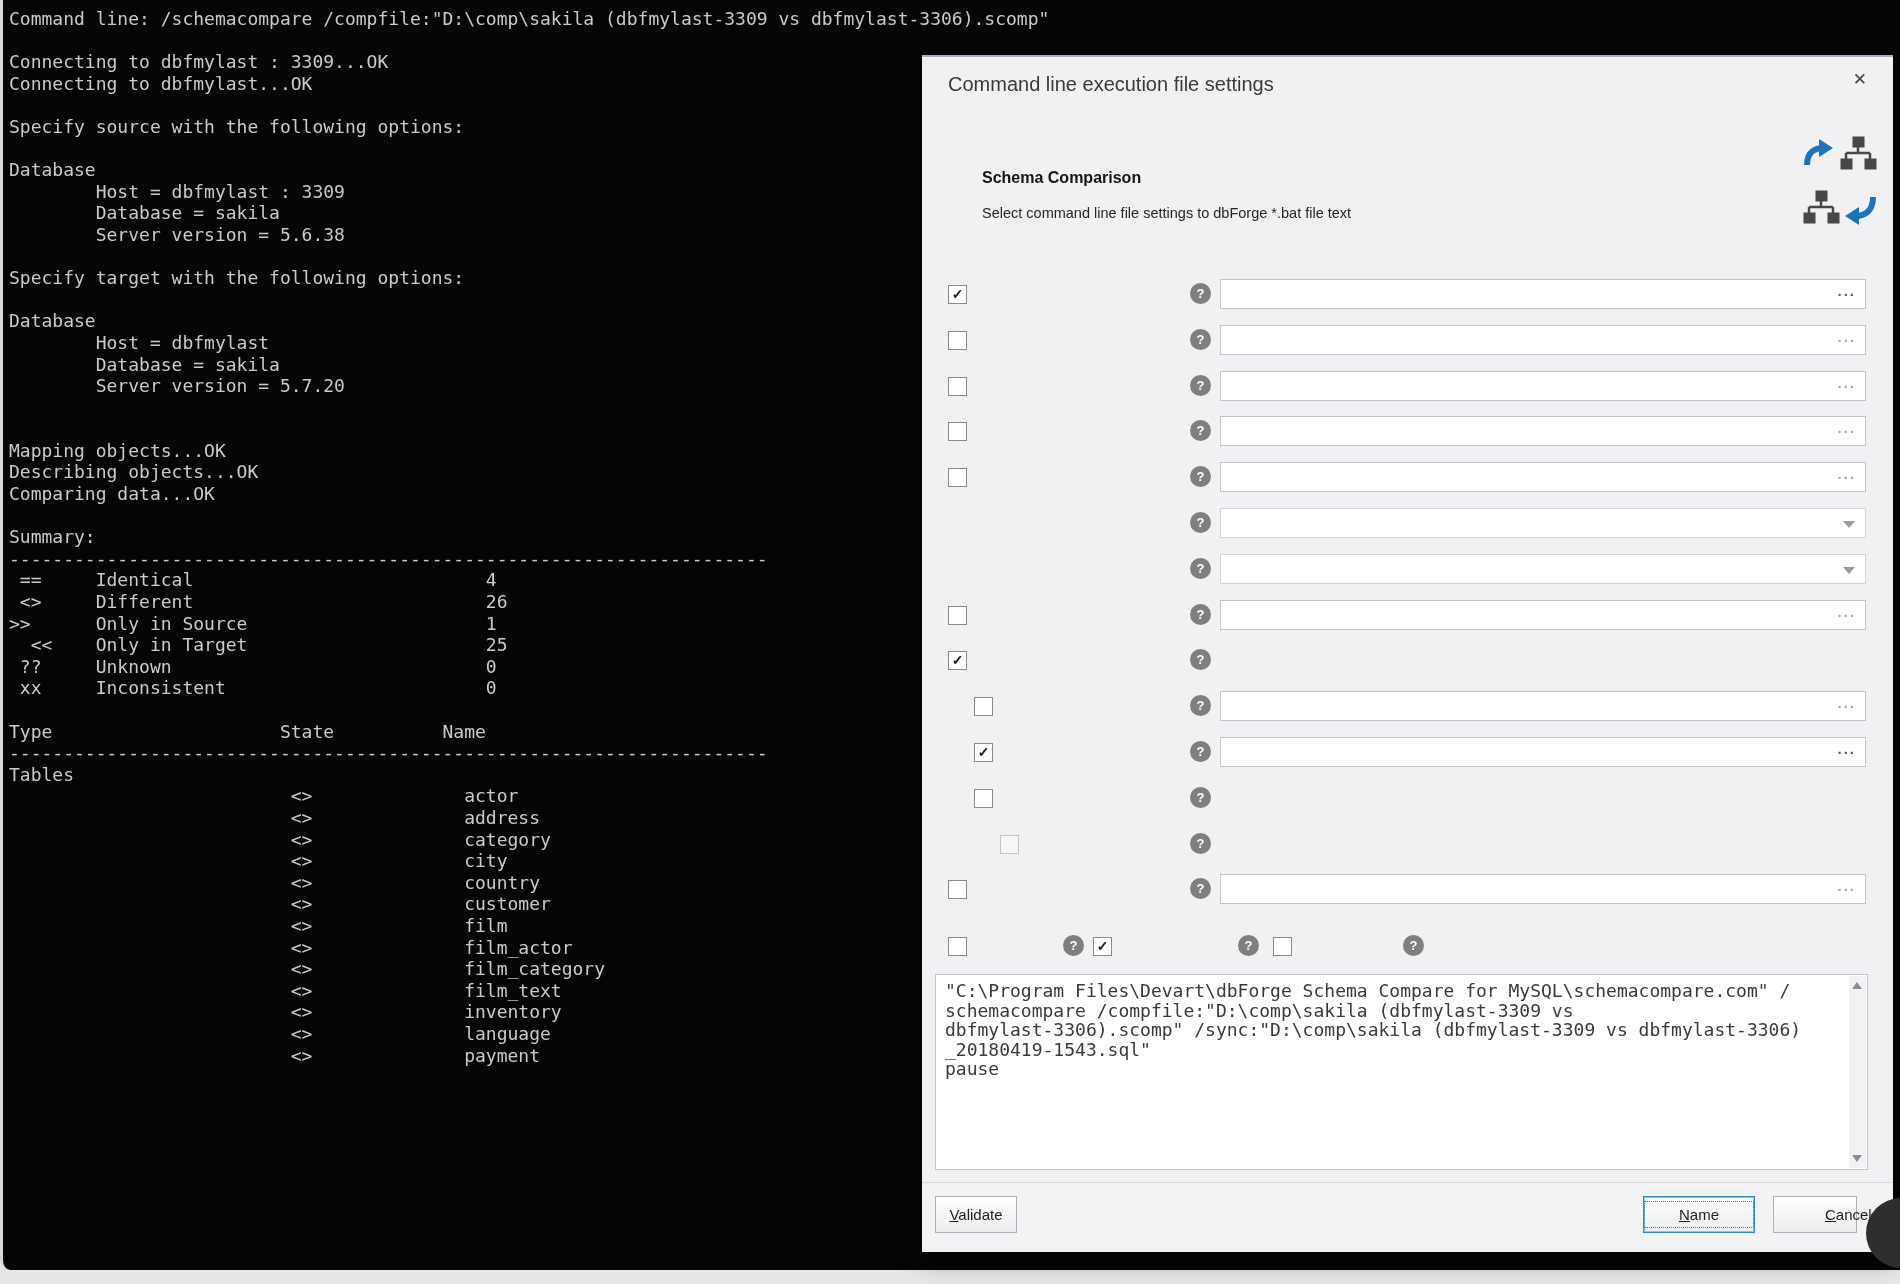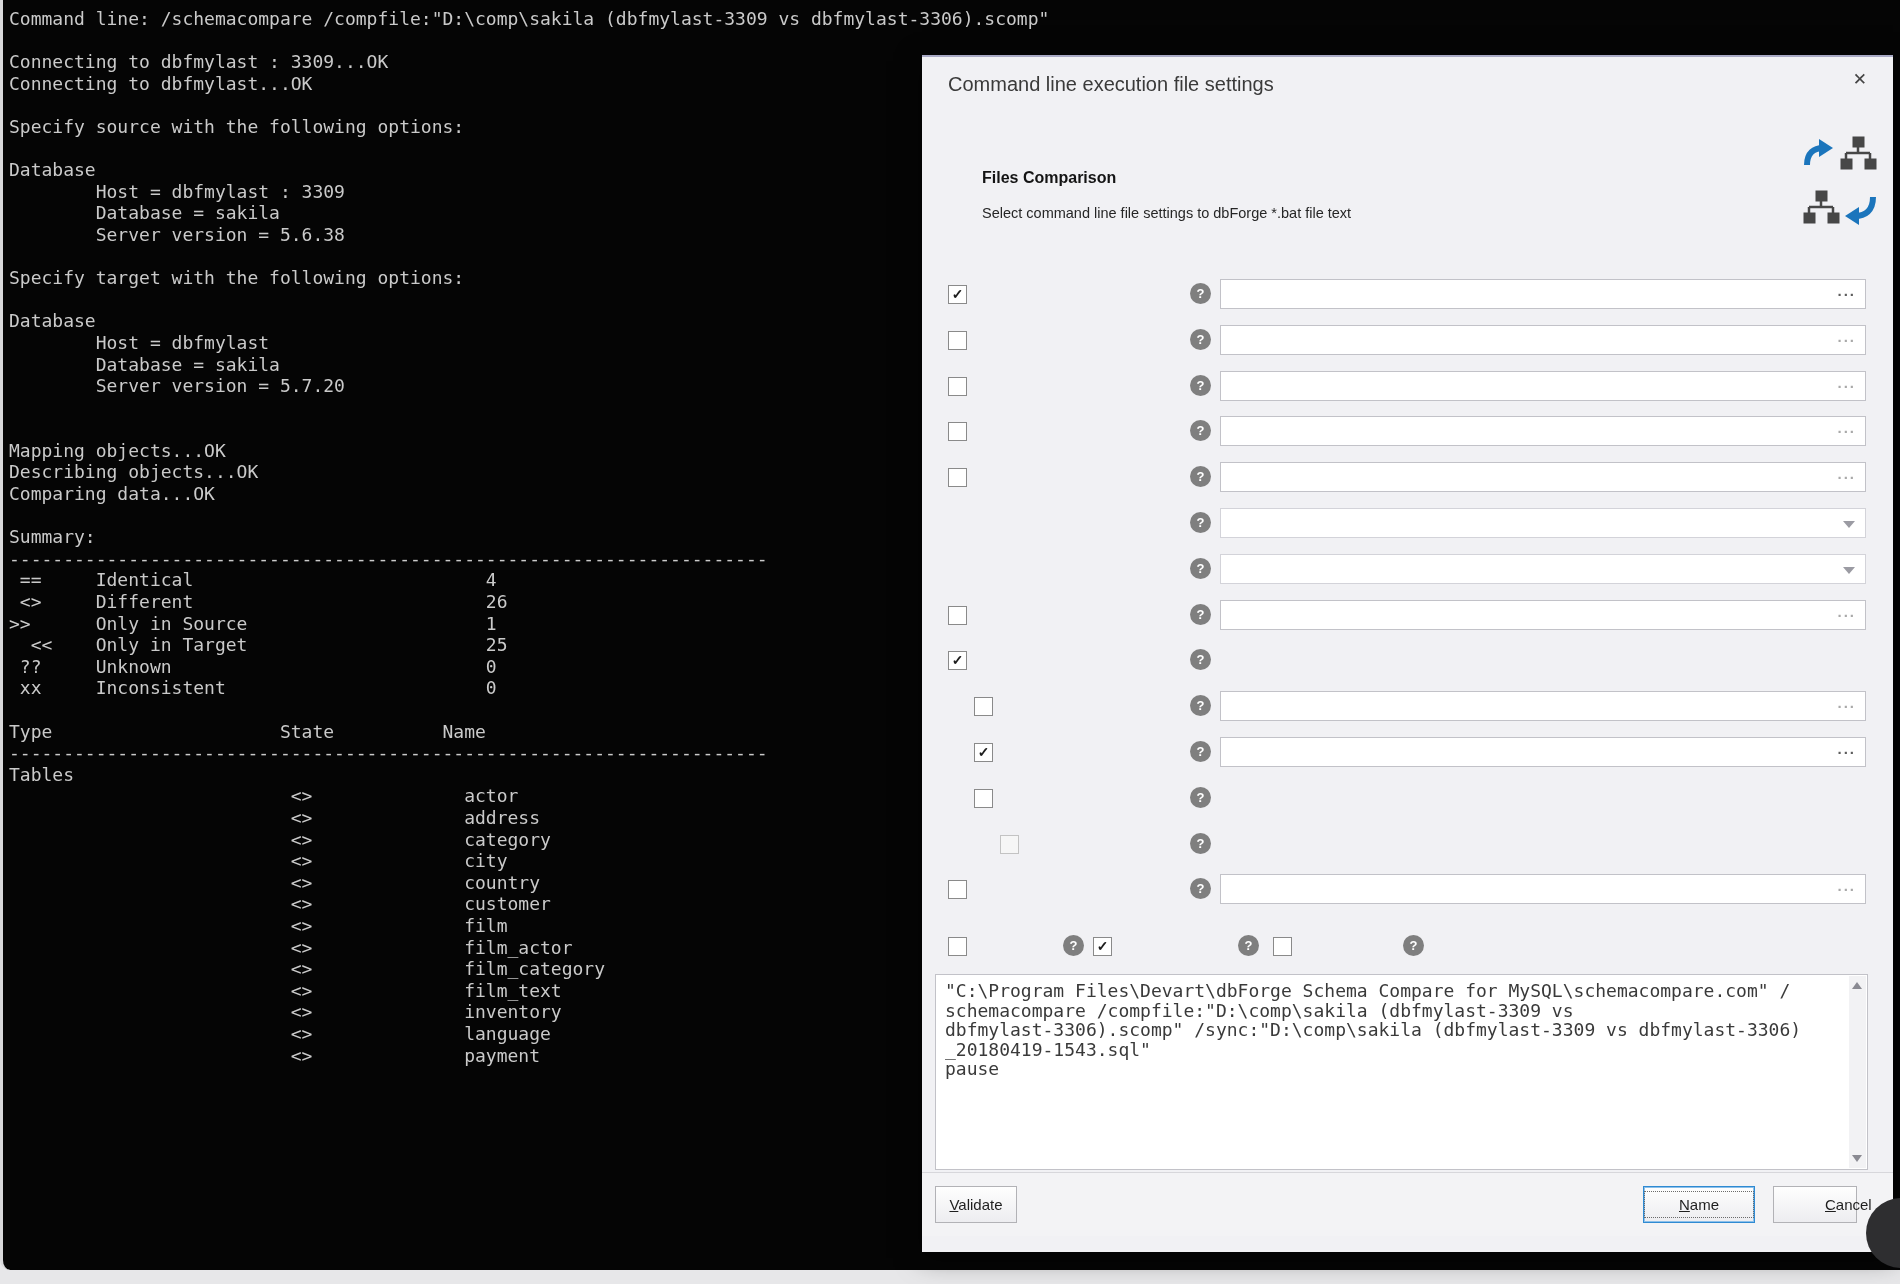--- a/index.html
+++ b/index.html
@@ -93,21 +93,21 @@
     overflow:hidden;width:900px;
   }
   .vscroll{
     position:absolute;right:1px;top:1px;bottom:1px;width:17px;background:#f2f2f4;
   }
   .sarrow{position:absolute;left:3px;width:0;height:0;border-left:5px solid transparent;border-right:5px solid transparent;}
   .sarrow.up{top:6px;border-bottom:7px solid #8a8a92;}
   .sarrow.down{bottom:6px;border-top:7px solid #8a8a92;}
   
   .footer{
-    position:absolute;left:0;bottom:16px;width:971px;height:64px;
+    position:absolute;left:0;bottom:6px;width:971px;height:64px;
     background:#f3f3f5;border-top:1px solid #d7d7db;box-sizing:border-box;
   }
   .btn{
     position:absolute;top:13px;height:37px;
     background:linear-gradient(#fefefe,#ededf0);
     border:1px solid #b2b2b6;
     font-family:"Liberation Sans",sans-serif;font-size:15px;color:#1f1f1f;
     padding:0;cursor:default;
   }
   .btn-label{display:block;padding:4px 10px;border:1px dotted transparent;}
@@ -177,21 +177,21 @@
                           &lt;&gt;              film_text
                           &lt;&gt;              inventory
                           &lt;&gt;              language
                           &lt;&gt;              payment</pre>
 </div>
 
 <div class="dialog">
   <span class="dlg-title">Command line execution file settings</span>
   <span class="close">✕</span>
 
-  <div class="sec-title">Files Comparison</div>
+  <div class="sec-title">Schema Comparison</div>
   <div class="sec-sub">Select command line file settings to dbForge *.bat file text</div>
 
   <div class="logo">
     <svg width="78" height="98" viewBox="0 0 78 98">
 
       <path d="M6 30 C6 18 13 13 22 13" stroke="#1b75bc" stroke-width="6" fill="none"></path>
       <path d="M18 4 L32 13 L18 22 Z" fill="#1b75bc"></path>
 
       <g fill="#474747" stroke="#474747">
         <rect x="52" y="2" width="11" height="10"></rect>

